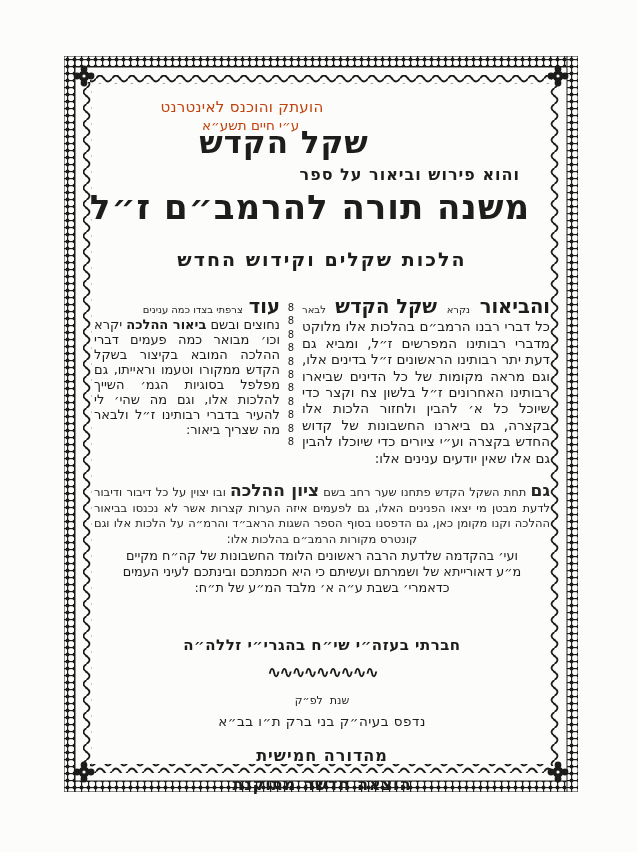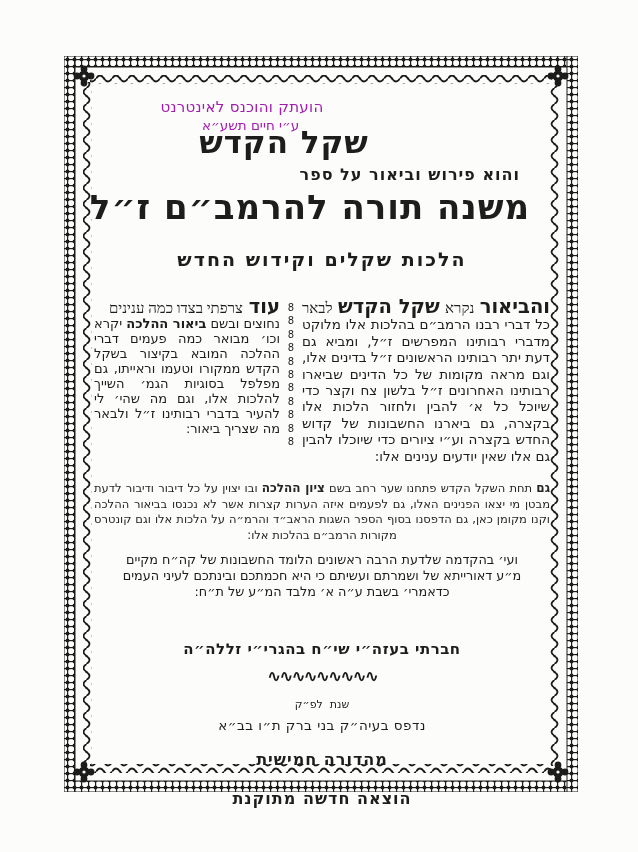--- a/index.html
+++ b/index.html
@@ -7,51 +7,51 @@
     width:638px;height:852px;background:#fcfcfa;overflow:hidden;
     font-family:"DejaVu Sans",sans-serif;color:#1d1d1b;
     -webkit-font-smoothing:antialiased;
   }
   .page{position:relative;width:638px;height:852px;}
   .frame{position:absolute;left:64px;top:56px;}
   .content{
     position:absolute;left:94px;top:98px;width:456px;
     direction:rtl;text-align:center;
   }
-  .wm{color:#a21caf;}
+  .wm{color:#c2410c;}
   .wm-line1{font-size:15px;letter-spacing:.3px;transform:translateX(-80px);}
   .sefer-row{margin-top:5px;transform:translateX(-46px);white-space:nowrap;}
   .sefer-word{font-size:27px;font-weight:bold;letter-spacing:7px;vertical-align:middle;}
   .wm-url{font-family:"DejaVu Serif",serif;font-size:21px;direction:ltr;unicode-bidi:embed;vertical-align:middle;margin-left:2px;}
   .title-row{position:relative;margin-top:3px;height:46px;transform:translateX(-38px);}
   .wm-credit{position:absolute;top:-2px;left:146px;font-size:13.5px;white-space:nowrap;}
   .book-title{font-size:31px;font-weight:bold;letter-spacing:1px;line-height:46px;}
   .subtitle{font-size:16px;font-weight:bold;margin-top:0px;transform:translateX(-30px);letter-spacing:1px;text-align:right;}
   .main-title{font-size:34px;font-weight:bold;margin-top:3px;transform:translateX(-12px);letter-spacing:1px;}
   .section-title{font-size:19px;font-weight:bold;margin-top:21px;letter-spacing:2px;}
   .cols{display:flex;flex-direction:row;margin-top:29px;text-align:justify;}
   .col-right{width:248px;font-size:13.5px;line-height:16.4px;}
   .col-left{width:186px;font-size:13px;line-height:15px;}
   .col-divider{width:22px;text-align:center;font-size:10px;line-height:13.4px;white-space:pre-line;color:#222;padding-top:2px;}
   .lead-line{display:flex;justify-content:space-between;align-items:baseline;white-space:nowrap;}
   .lead-big{font-size:19.5px;font-weight:bold;}
-  .lead-small{font-size:15px;font-family:Liberation Serif, serif;}
+  .lead-small{font-size:10px;}
   .col-left .lead-line{justify-content:flex-start;gap:6px;}
   .bold-inline{font-weight:bold;}
   .note-rashi{margin-top:17px;font-size:11.5px;line-height:15.5px;text-align:justify;text-align-last:center;color:#262624;}
-  .note-rashi .nb{font-size:12px;font-weight:bold;}
-  .note-intro{margin-top:9px;font-size:12.8px;line-height:16px;padding:0 28px;}
+  .note-rashi .nb{font-size:17px;font-weight:bold;}
+  .note-intro{margin-top:1px;font-size:12.8px;line-height:16px;padding:0 28px;}
   .author-line{margin-top:40px;font-size:15px;font-weight:bold;letter-spacing:.5px;}
   .vine{margin-top:8px;font-size:17px;font-weight:bold;letter-spacing:-2px;color:#1a1a18;}
   .colophon-year{margin-top:12px;display:flex;justify-content:center;align-items:baseline;gap:7px;direction:rtl;}
   .c-small{font-size:11px;}
   .c-big{font-size:17.5px;font-weight:bold;letter-spacing:.5px;}
   .printed-line{margin-top:6px;font-size:13.5px;letter-spacing:.5px;}
   .edition-line{margin-top:17px;font-size:16px;font-weight:bold;letter-spacing:1px;}
-  .printing-line{margin-top:20px;font-size:16px;font-weight:bold;letter-spacing:1px;}
+  .printing-line{margin-top:10px;font-size:16px;font-weight:bold;letter-spacing:1px;}
 </style>
 </head>
 <body>
 
 <div class="page">
 
   <svg class="frame" width="514" height="736" viewBox="0 0 514 736" aria-hidden="true">
     <defs>
       <pattern id="band" width="7" height="7" patternUnits="userSpaceOnUse">
         <rect width="7" height="7" fill="#ffffff"></rect>

